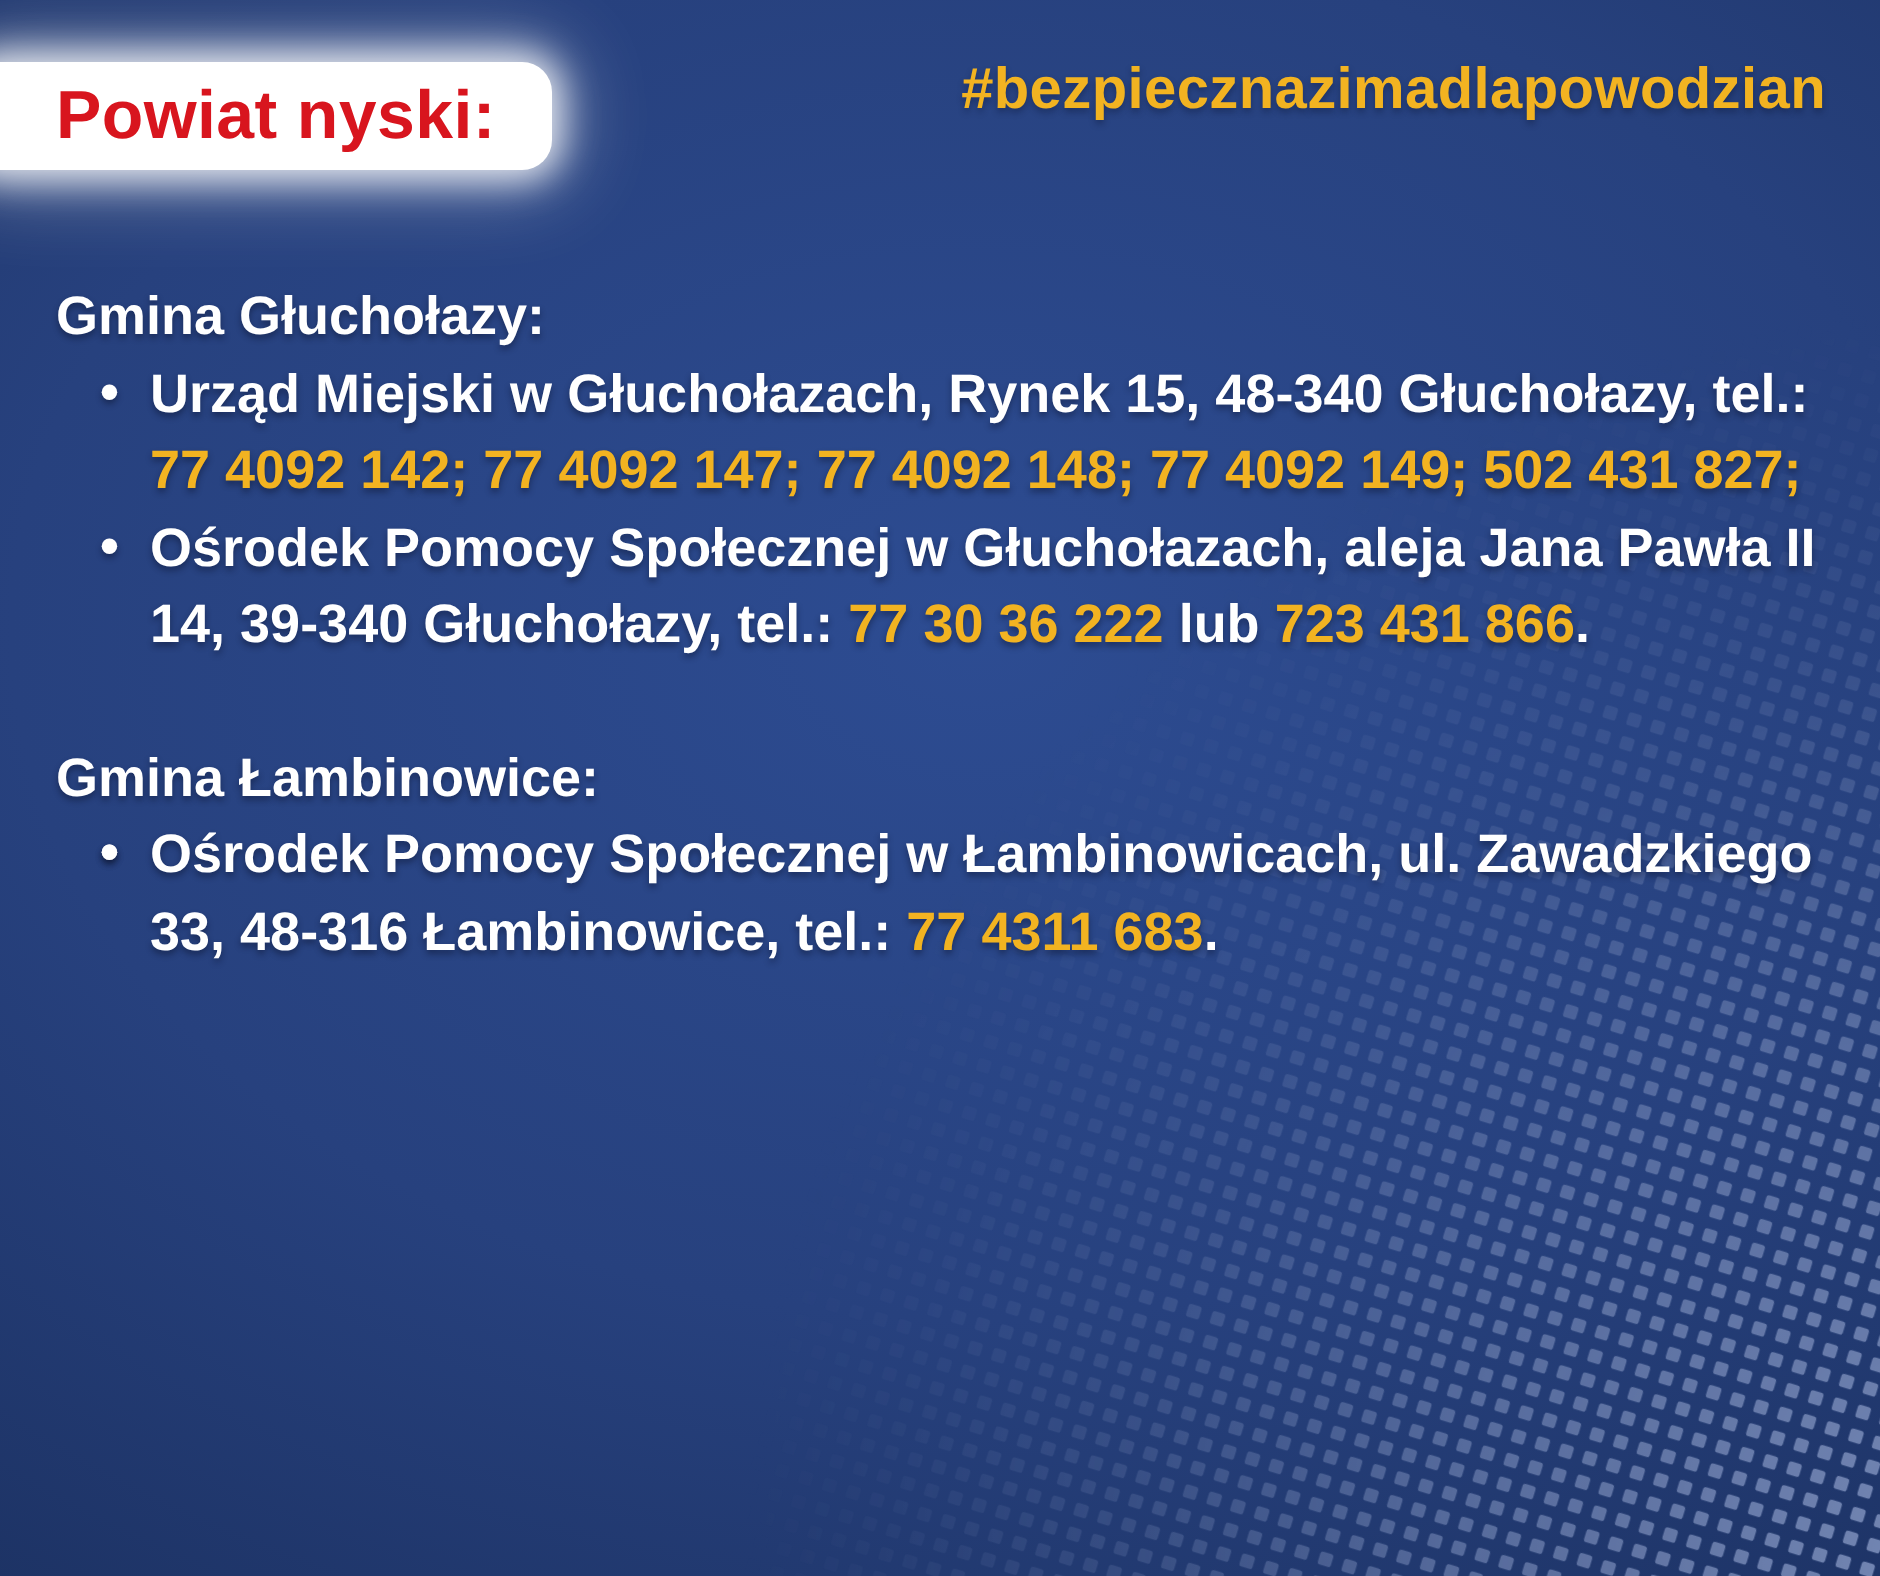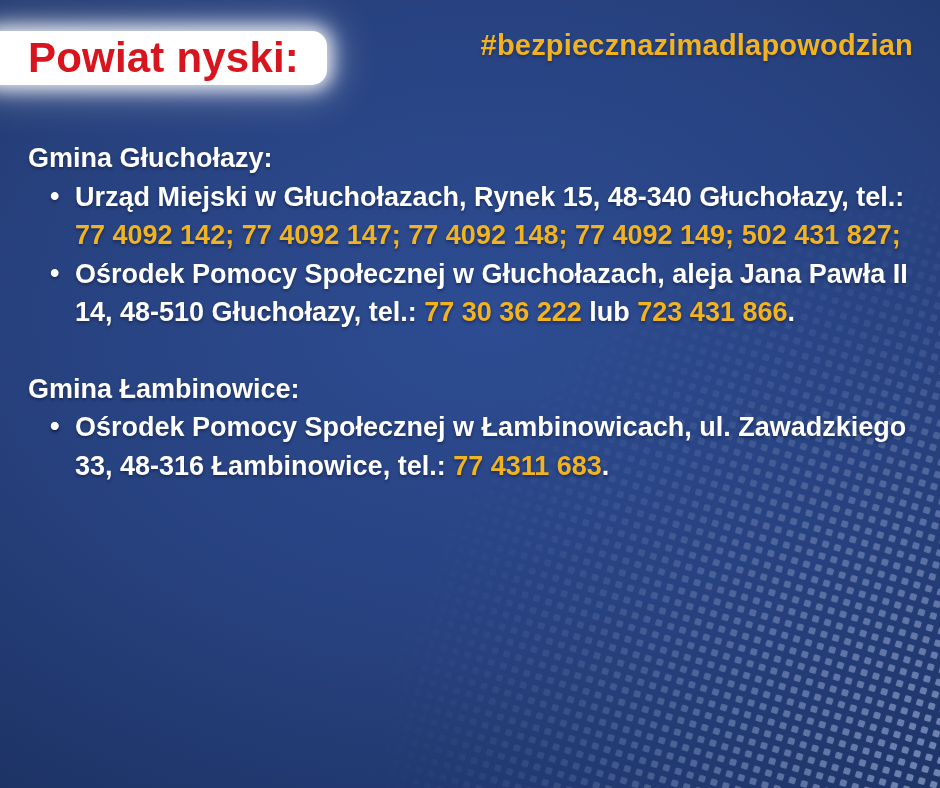--- a/index.html
+++ b/index.html
@@ -29,21 +29,21 @@
     display: flex;
     align-items: center;
     background: #ffffff;
     border-radius: 15px;
     padding: 0 28px 0 44px;
     box-shadow: 0 0 18px 5px rgba(255,255,255,0.85),
                 0 0 40px 10px rgba(255,255,255,0.35);
   }
   .badge-label {
     color: var(--red, #d8151e);
-    font-size: 42px;
+    font-size: 34px;
     letter-spacing: 0.2px;
     white-space: nowrap;
   }
   .hashtag {
     position: absolute;
     top: 29px;
     right: 27px;
     color: var(--yellow, #f2b321);
     font-size: 29px;
     letter-spacing: 0.2px;
@@ -110,21 +110,21 @@
   <div class="section">
     <div class="section-heading">Gmina Głuchołazy:</div>
     <div>
   <div class="item">
     <span class="bullet">•</span>
     <span><span class="w">Urząd Miejski w Głuchołazach, Rynek 15, 48-340 Głuchołazy, tel.: </span><span class="y">77 4092 142;</span><span class="w"> </span><span class="y">77 4092 147;</span><span class="w"> </span><span class="y">77 4092 148;</span><span class="w"> </span><span class="y">77 4092 149;</span><span class="w"> </span><span class="y">502 431 827;</span></span>
   </div>
 
   <div class="item">
     <span class="bullet">•</span>
-    <span><span class="w">Ośrodek Pomocy Społecznej w Głuchołazach, aleja Jana Pawła II 14, 48-510 Głuchołazy, tel.: </span><span class="y">77 30 36 222</span><span class="w"> lub </span><span class="y">723 431 866</span><span class="w">.</span></span>
+    <span><span class="w">Ośrodek Pomocy Społecznej w Głuchołazach, aleja Jana Pawła II 14, 39-340 Głuchołazy, tel.: </span><span class="y">77 30 36 222</span><span class="w"> lub </span><span class="y">723 431 866</span><span class="w">.</span></span>
   </div>
 </div>
   </div>
 
   <div class="section">
     <div class="section-heading">Gmina Łambinowice:</div>
     <div>
   <div class="item">
     <span class="bullet">•</span>
   </div>

